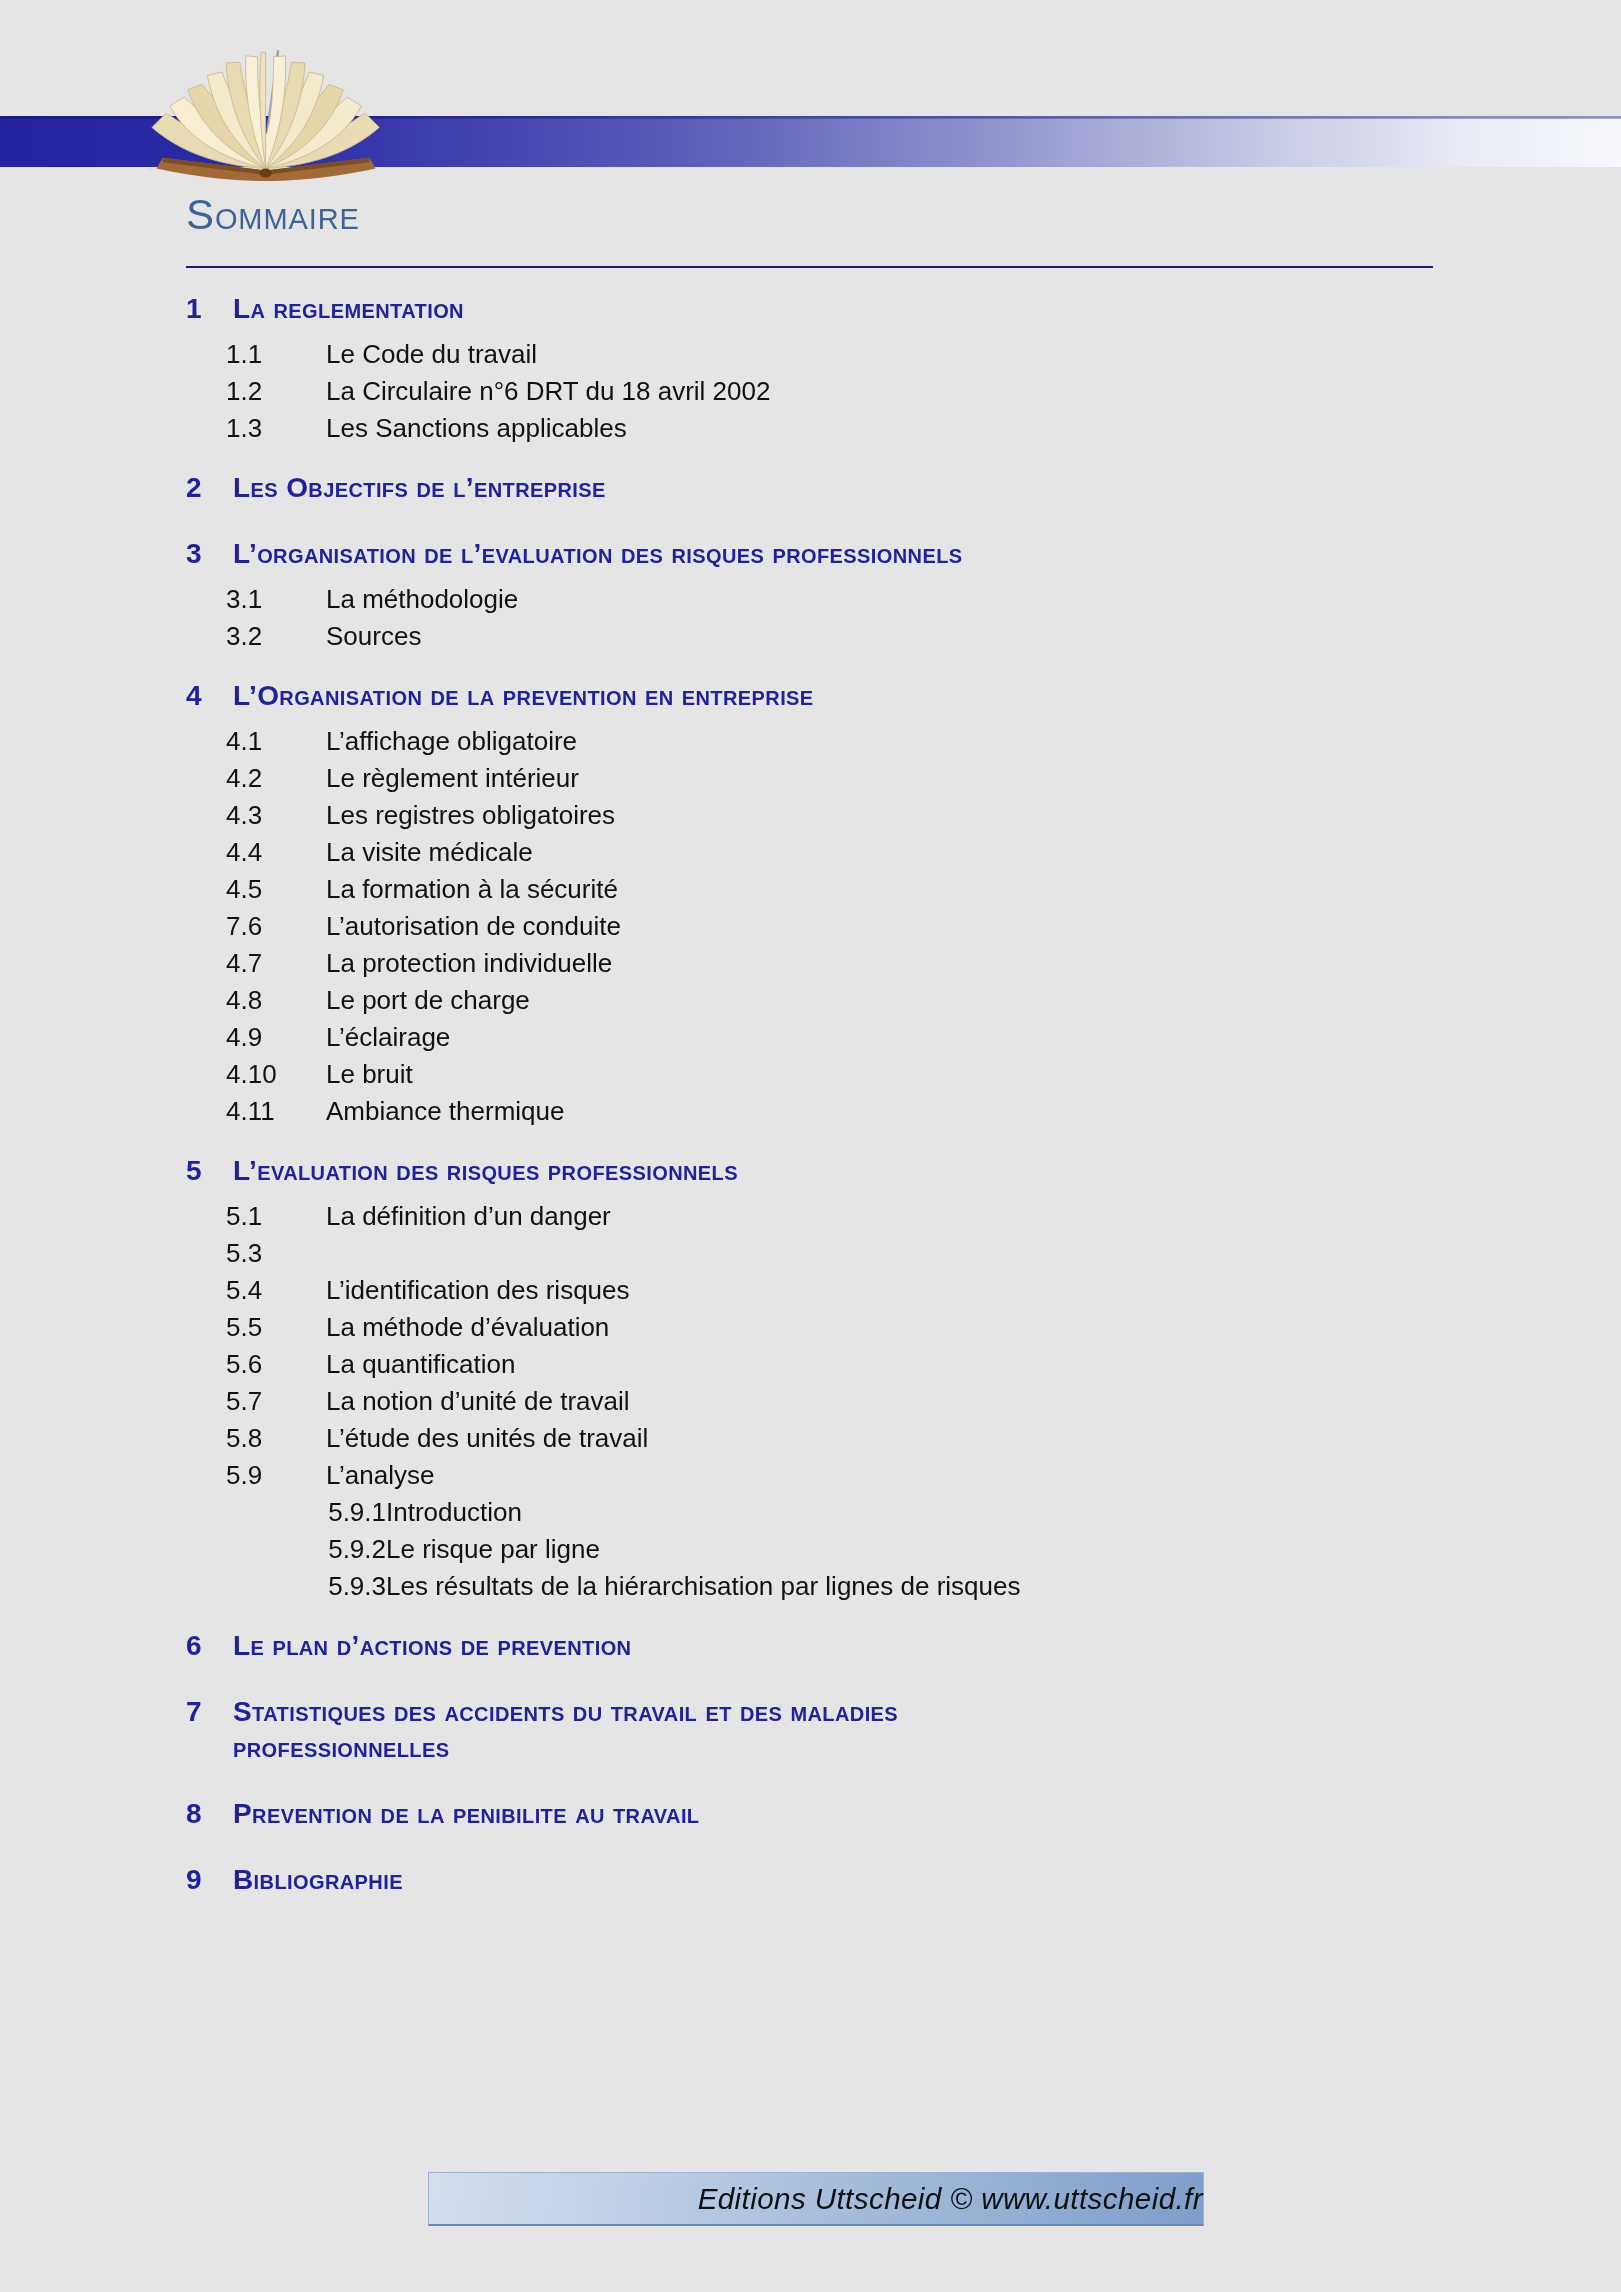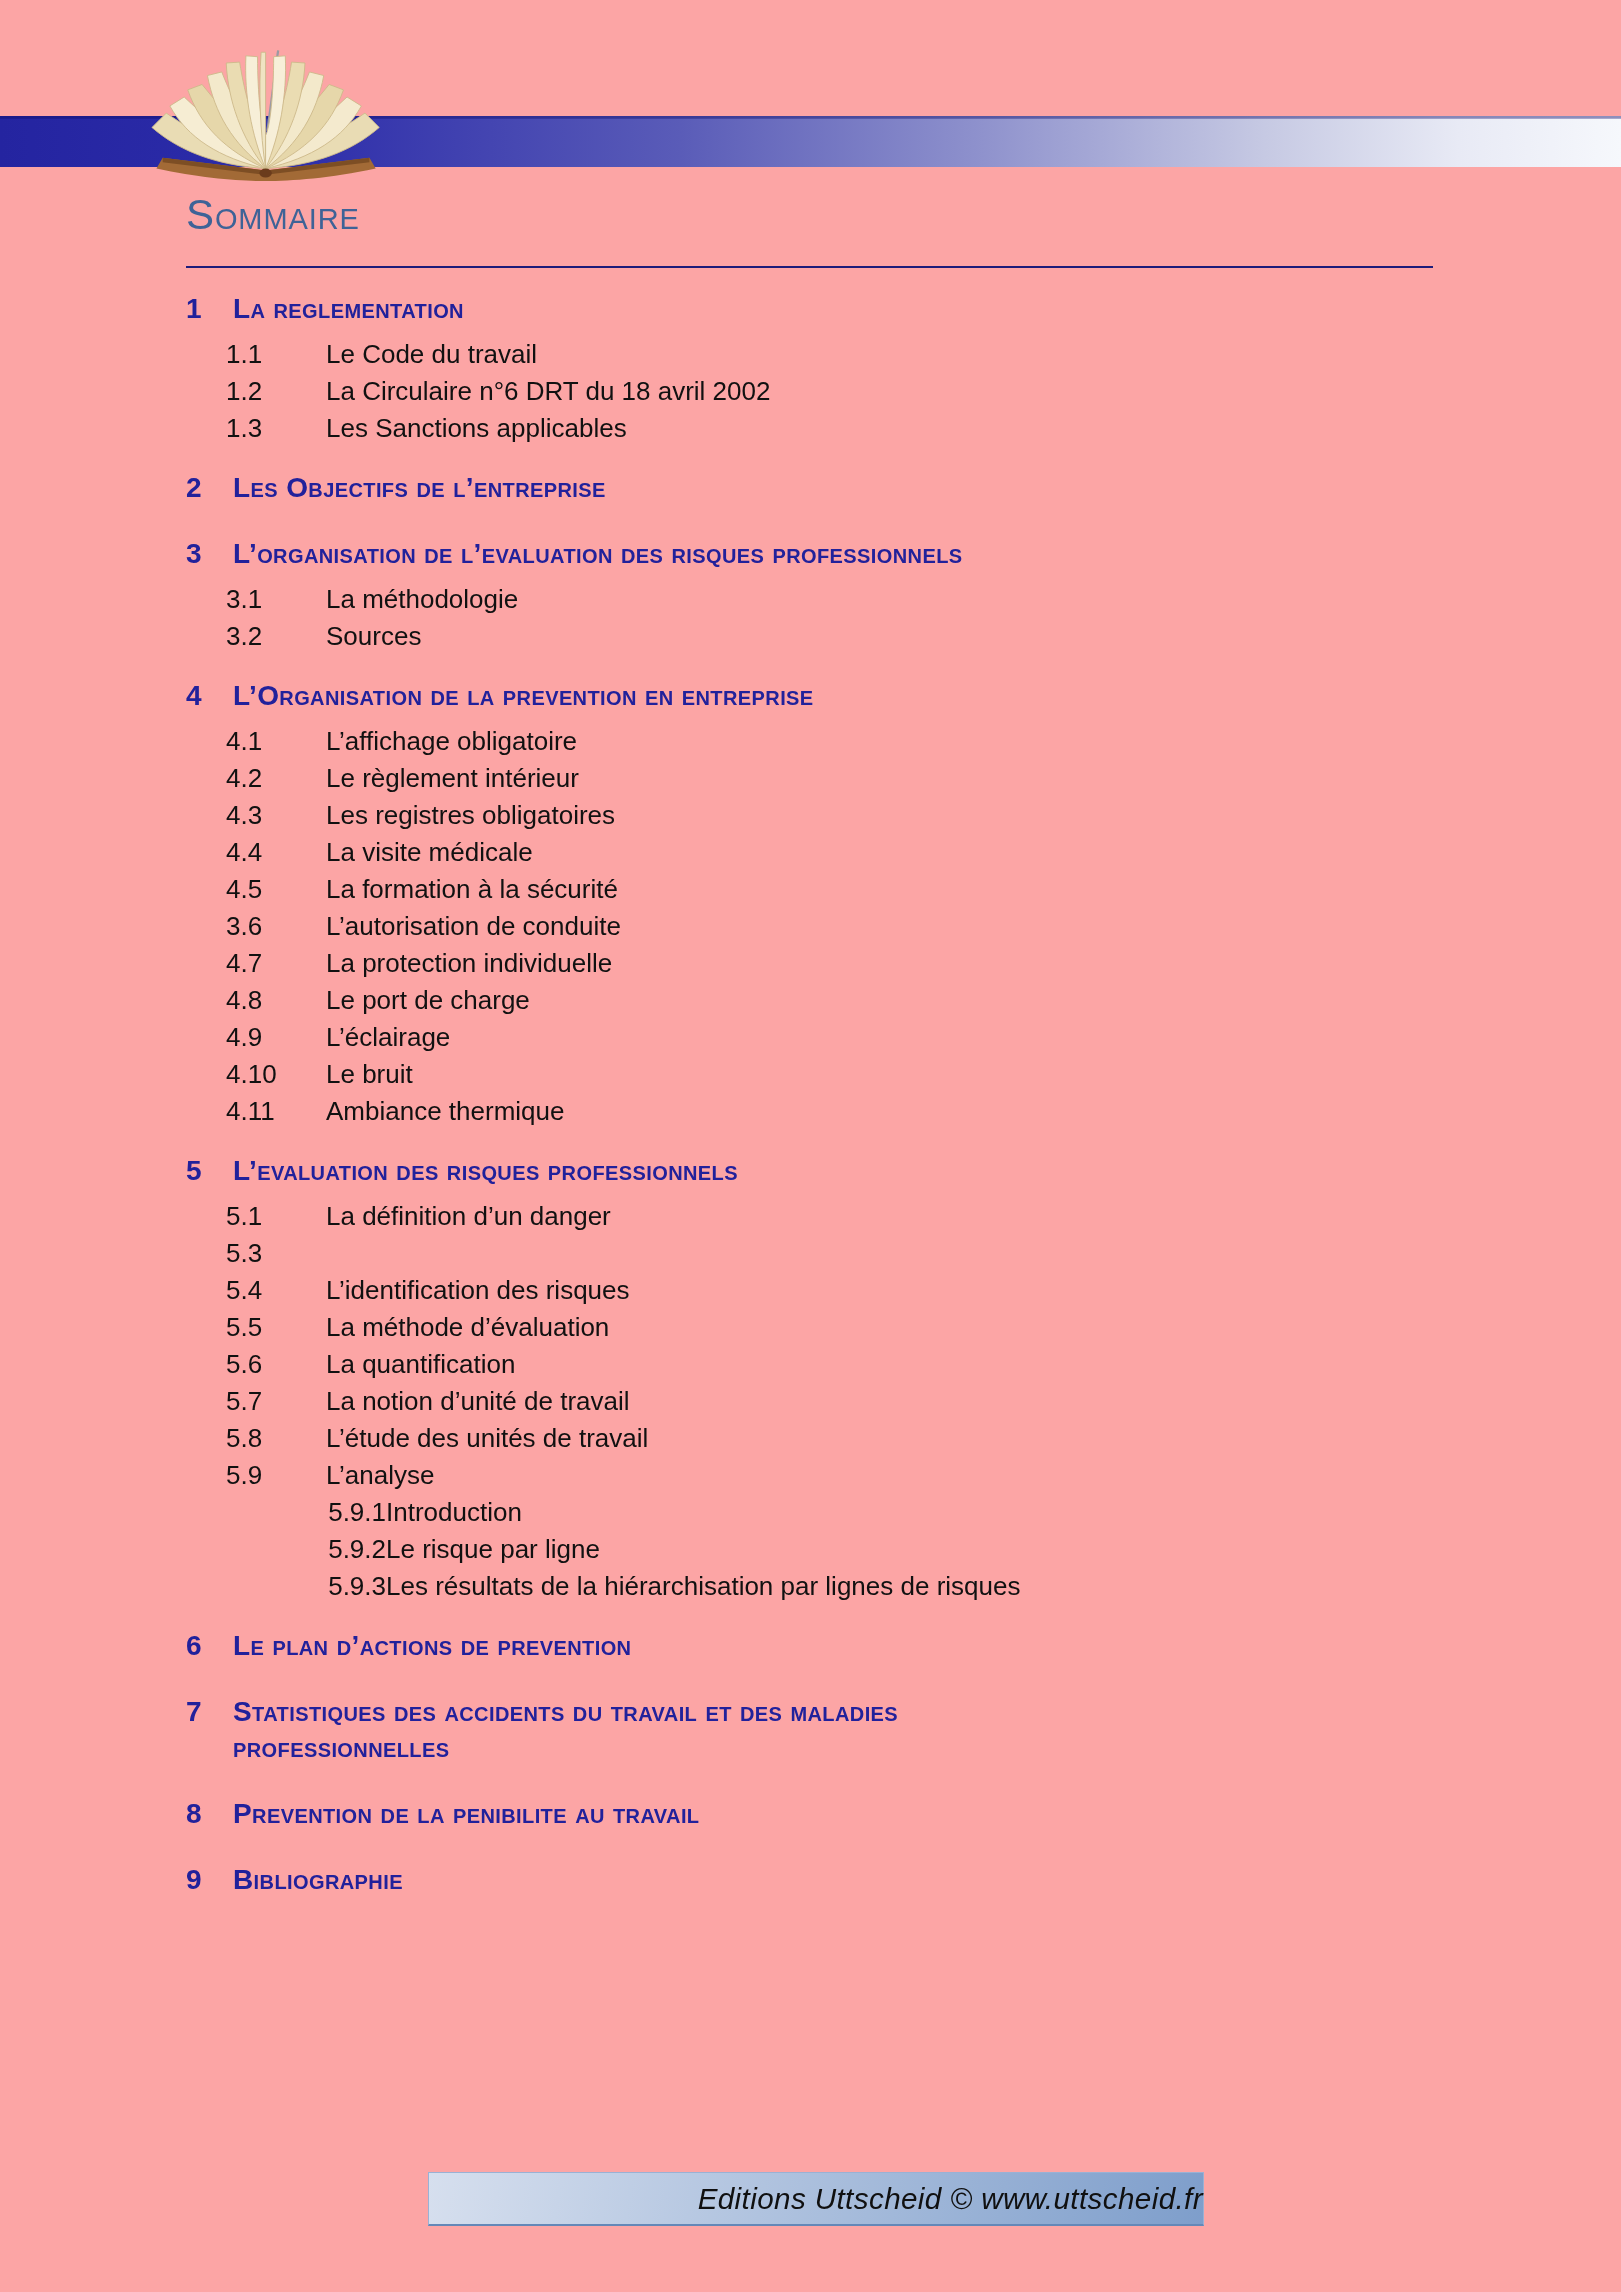--- a/index.html
+++ b/index.html
@@ -11,21 +11,21 @@
     --footer-light:#d6dfee;
     --footer-blue:#7e9ecb;
     --body-text:#111111;
   }
   *{box-sizing:border-box;margin:0;padding:0;}
   html,body{background:#ffffff;}
   body{font-family:"Liberation Sans",sans-serif;}
   .page{
     position:relative;
     width:1621px;height:2293px;
-    background:#fca5a5;
+    background:#e5e5e5;
     overflow:hidden;
   }
   
   .header-band{
     position:absolute;left:0;top:116px;
     width:1621px;height:51px;
     background:linear-gradient(to right,
       var(--band-navy) 0%, #2d2daa 18%, #5a5cb8 42%,
       #8d90cc 60%, #c6c9e3 78%, #e8eaf5 90%, var(--band-light) 100%);
     box-shadow:inset 0 2.7px 0 rgba(15,15,110,0.45);
@@ -178,21 +178,21 @@
         </div>
         <div class="row lvl2">
           <span class="num">4.4</span>
           <span class="txt">La visite médicale</span>
         </div>
         <div class="row lvl2">
           <span class="num">4.5</span>
           <span class="txt">La formation à la sécurité</span>
         </div>
         <div class="row lvl2">
-          <span class="num">3.6</span>
+          <span class="num">7.6</span>
           <span class="txt">L’autorisation de conduite</span>
         </div>
         <div class="row lvl2">
           <span class="num">4.7</span>
           <span class="txt">La protection individuelle</span>
         </div>
         <div class="row lvl2">
           <span class="num">4.8</span>
           <span class="txt">Le port de charge</span>
         </div>

